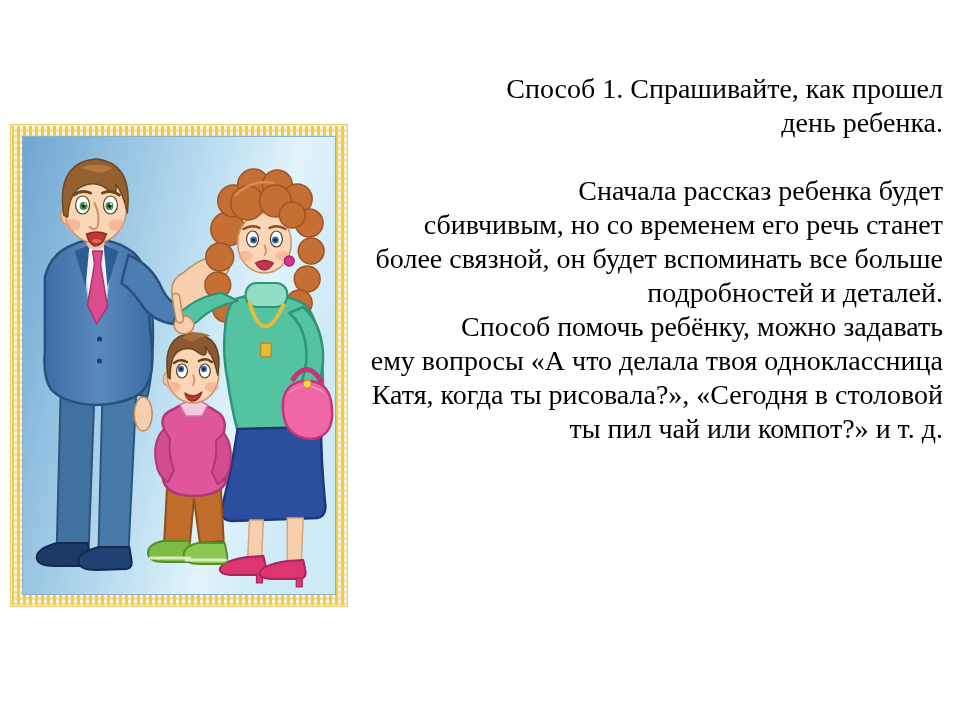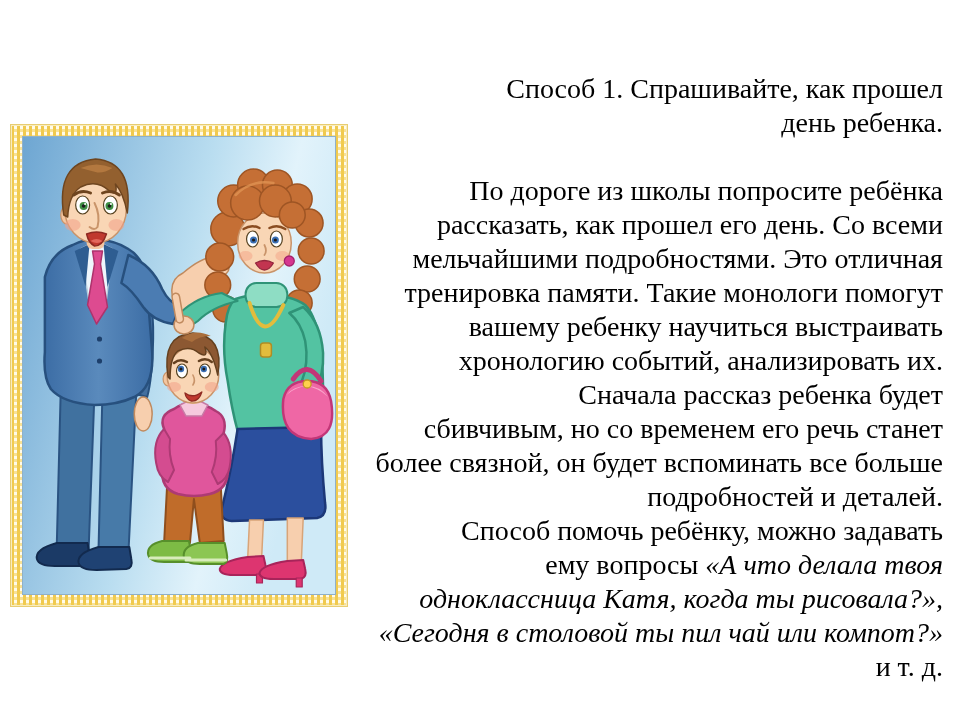--- a/index.html
+++ b/index.html
@@ -24,21 +24,21 @@
   }
   .frame-inner svg { display:block; width:100%; height:100%; }
 
   
   .text-block {
     position:absolute; left:363px; top:72px; width:580px;
     font-size:28px; line-height:34px; text-align:right;
   }
   .text-block p { margin:0; text-indent:92px; }
   .text-block p.title { margin-bottom:34px; }
-  .it { font-style:italic; }
+  .it { }
 </style>
 </head>
 <body>
 
 <div class="slide">
 
   <div class="frame">
     <div class="frame-inner">
       <svg viewBox="0 0 314 457" preserveAspectRatio="none" stroke-linejoin="round" stroke-linecap="round">
         <defs>
@@ -207,18 +207,17 @@
         <g>
           <ellipse cx="162" cy="188" rx="10" ry="9" fill="#f7cfae" stroke="#c08a5e" stroke-width="1.5"></ellipse>
           <rect x="152" y="156" width="7.5" height="30" rx="3.75" fill="#f7cfae" stroke="#c08a5e" stroke-width="1.5" transform="rotate(-10 156 171)"></rect>
         </g>
       </svg>
     </div>
   </div>
 
   <div class="text-block">
     <p class="title">Способ 1. Спрашивайте, как прошел день ребенка.</p>
-    <p class="para">По дороге из школы попросите ребёнка рассказать, как прошел его день. Со всеми мельчайшими подробностями. Это отличная тренировка памяти. Такие монологи помогут вашему ребенку научиться выстраивать хронологию событий, анализировать их.</p>
     <p class="para">Сначала рассказ ребенка будет сбивчивым, но со временем его речь станет более связной, он будет вспоминать все больше подробностей и деталей.</p>
     <p class="para"><span>Способ помочь ребёнку, можно задавать ему вопросы </span><span class="it">«А что делала твоя одноклассница Катя, когда ты рисовала?», «Сегодня в столовой ты пил чай или компот?»</span><span> и т. д.</span></p>
   </div>
 
 </div>
 
 </body></html>

